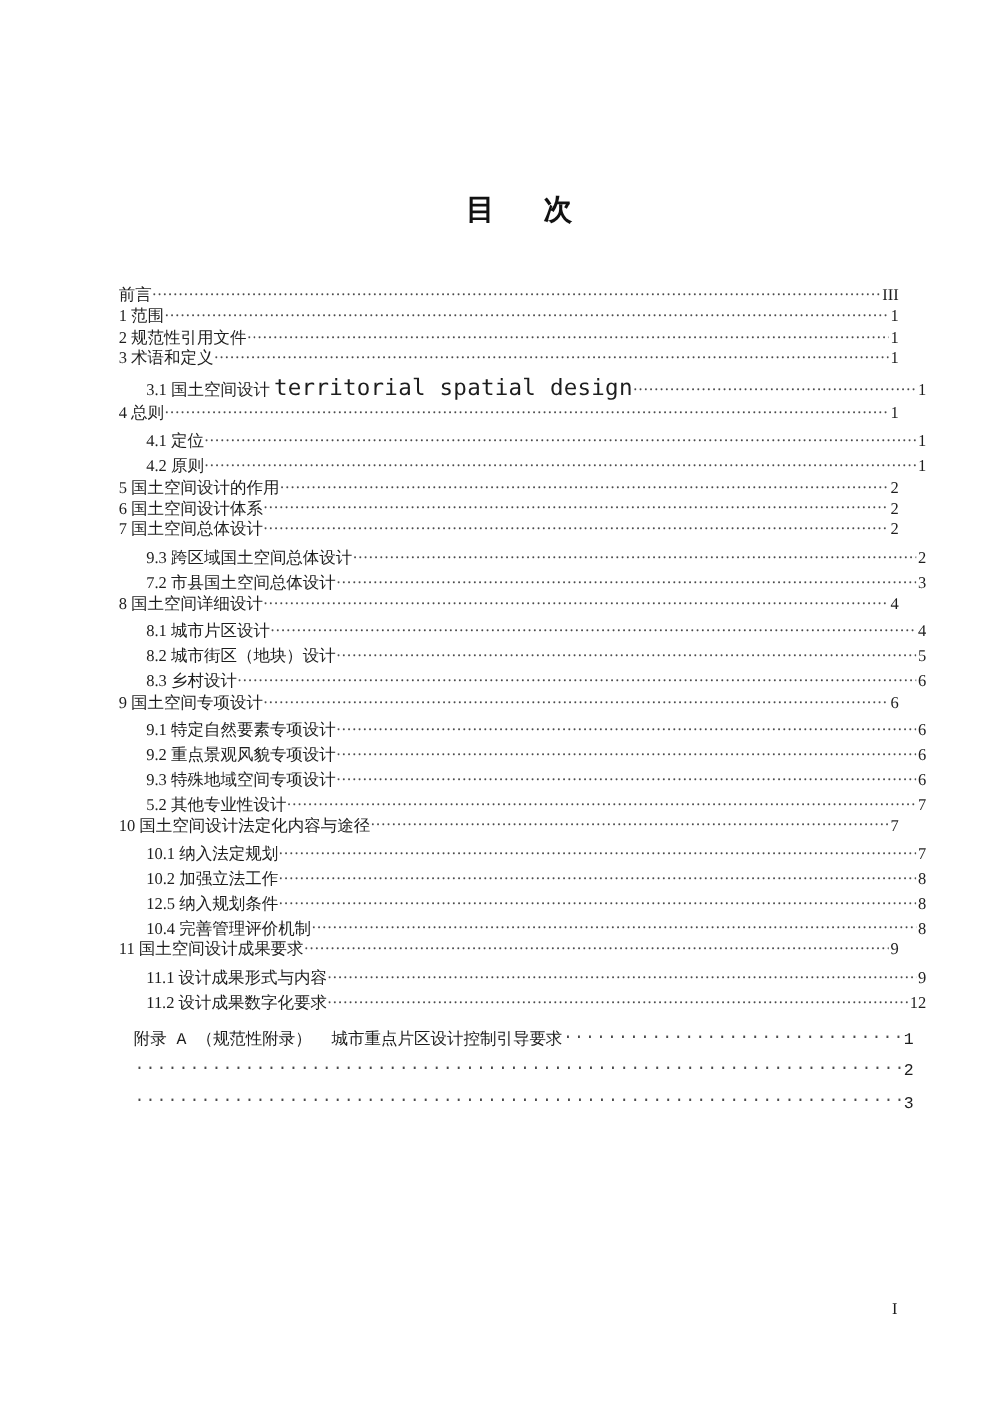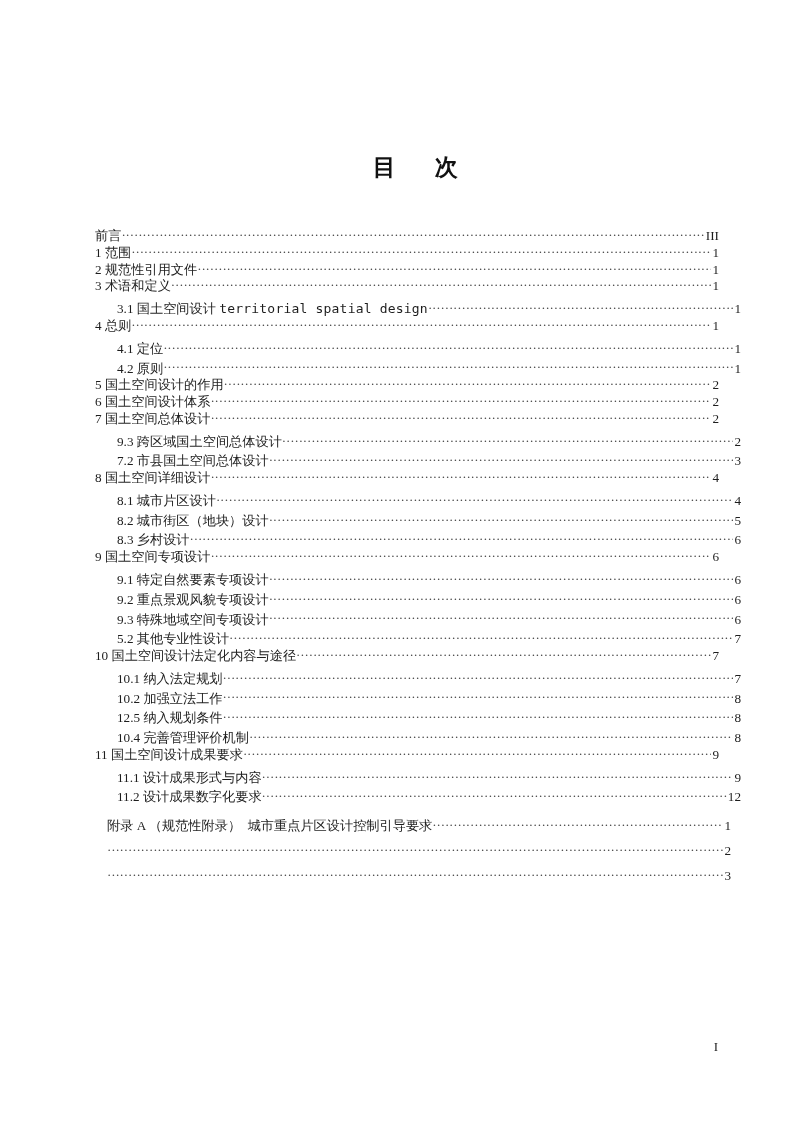--- a/index.html
+++ b/index.html
@@ -87,27 +87,27 @@
     font-size: 13.2px;
     color: #1d1d1d;
     padding-left: 0.5px;
   }
 
   
   .lvl1 { padding-left: 0; }
   .lvl1:first-child { margin-top: 12px; }
   .lvl2 { margin-top: 6px; padding-left: 22px; }
   .lvl2 + .lvl2 { margin-top: 3px; }
-  .appx { margin-top: 12px; padding-left: 12px; }
+  .appx { margin-top: 12px; padding-left: 12px; font-family: Liberation Mono, monospace; }
   .appx + .appx { margin-top: 8px; }
 
   
   .mono {
     font-family: "DejaVu Sans Mono", "Liberation Mono", monospace;
-    font-size: 13px;
+    font-size: 18px;
     letter-spacing: 0.2px;
   }
 
   
   .page-number {
     position: absolute;
     top: 1039px;
     left: 0;
     width: 800px;
     padding-right: 82px;

